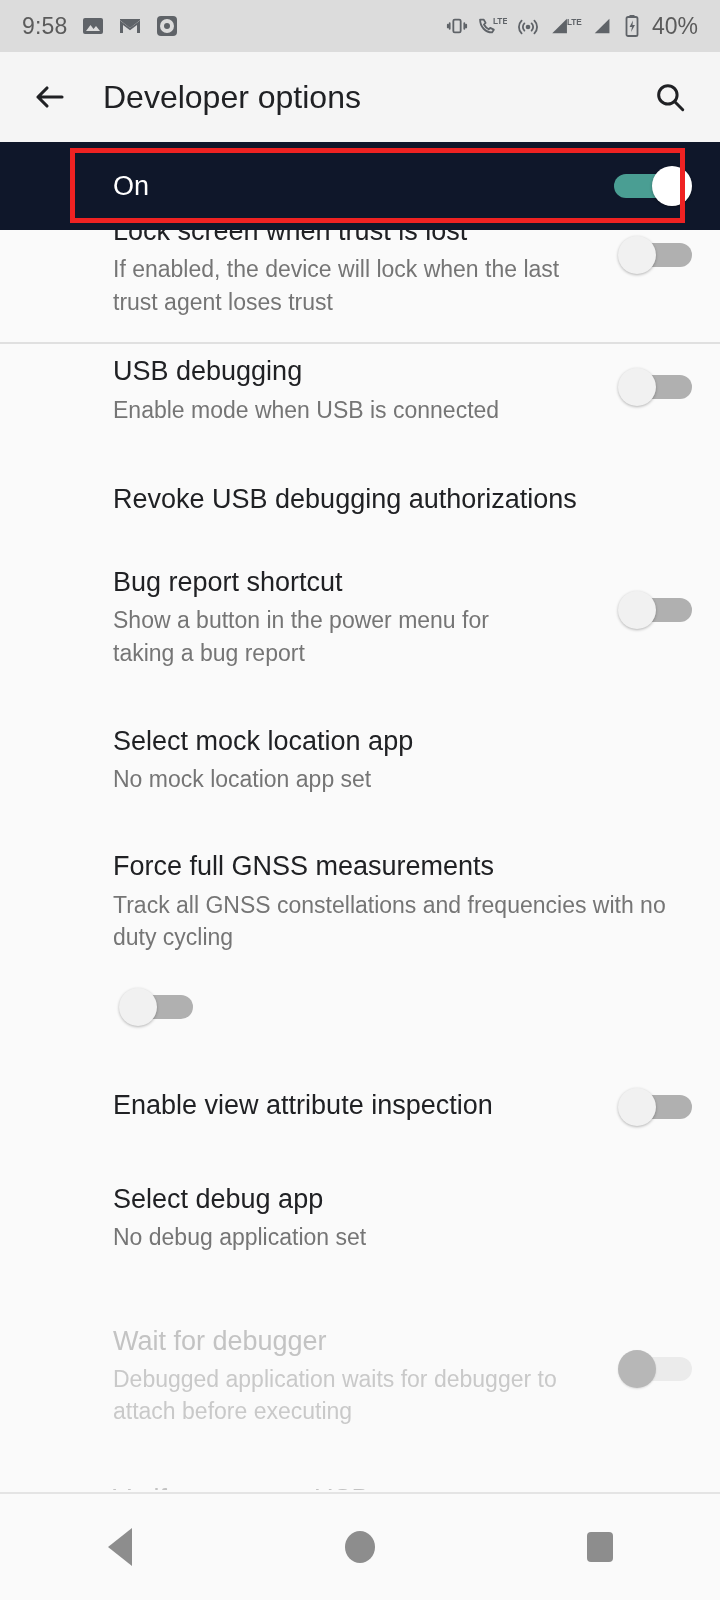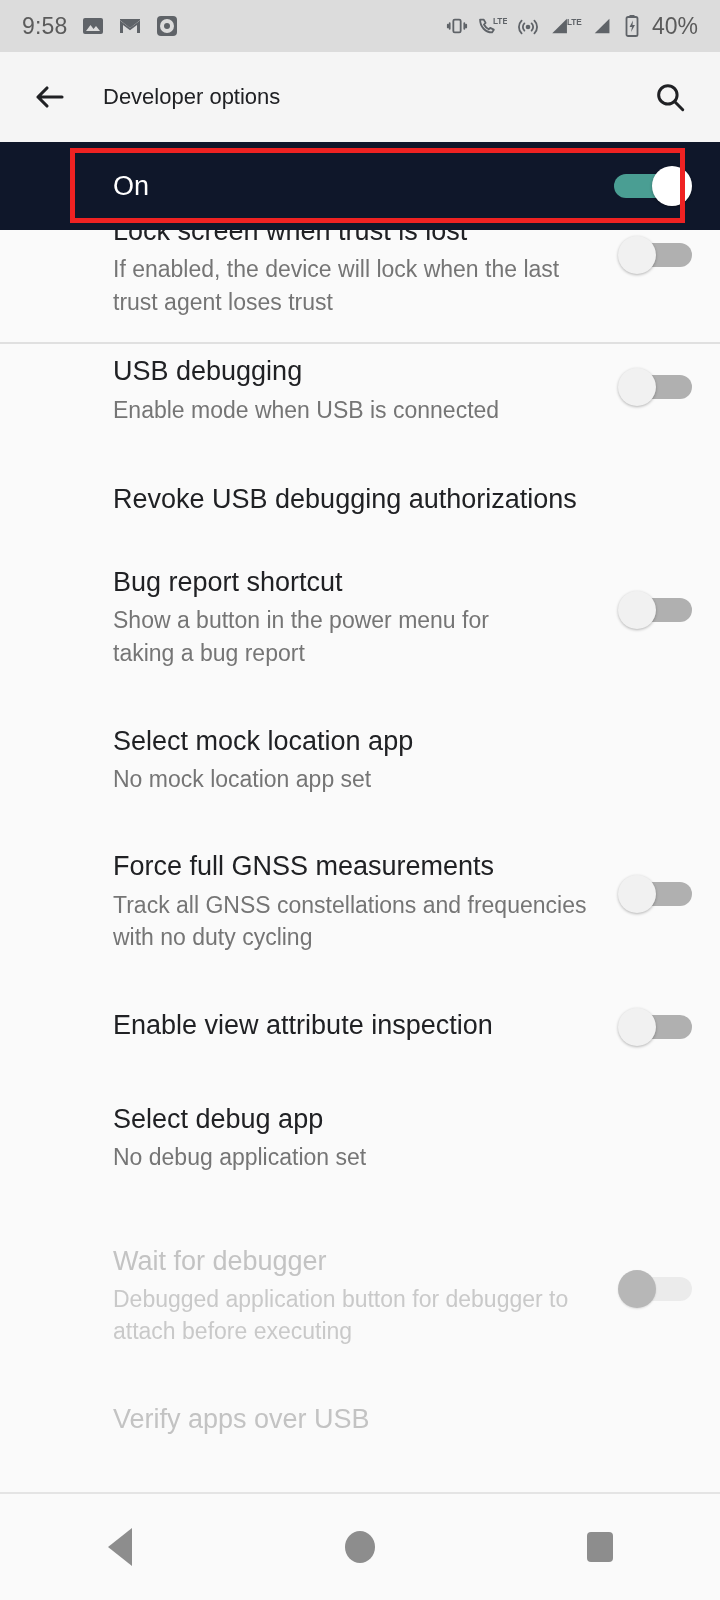--- a/index.html
+++ b/index.html
@@ -24,21 +24,21 @@
   .sb-pct { font-size:23px; color:#5b5b5b; margin-left:2px; }
   .sbi { display:inline-flex; align-items:center; justify-content:center; }
 
   
   .appbar {
     position:absolute; top:52px; left:0; width:720px; height:90px;
     background:#f5f5f5; display:flex; align-items:center; padding:0 22px;
   }
   .appbar .back { width:56px; height:56px; display:flex; align-items:center; justify-content:center; }
   .appbar .title {
-    font-size:22px; color:#202124; margin-left:25px; font-weight:400; flex:1;
+    font-size:32px; color:#202124; margin-left:25px; font-weight:400; flex:1;
   }
   .appbar .search { width:56px; height:56px; display:flex; align-items:center; justify-content:center; }
 
   
   .master {
     position:absolute; top:142px; left:0; width:720px; height:88px;
     background:#0f172a; display:flex; align-items:center;
     padding:0 28px 0 113px; z-index:6;
   }
   .master .mlabel { color:#ffffff; font-size:27px; flex:1; }
@@ -241,21 +241,21 @@
     </div>
 
     <div class="row" style="padding-top:26px; padding-bottom:28px;">
       <div class="texts">
         <div class="rtitle">Select mock location app</div>
         <div class="rsub">No mock location app set</div>
       </div>
       <div class="ctl"></div>
     </div>
 
-    <div class="row" style="padding-top:26px; padding-bottom:28px;">
+    <div class="row" style="padding-top:26px; padding-bottom:28px;flex-direction:column;">
       <div class="texts">
         <div class="rtitle">Force full GNSS measurements</div>
         <div class="rsub">Track all GNSS constellations and frequencies with no duty cycling</div>
       </div>
       <div class="ctl" style="padding-top:26px;">
         <div class="switch-off">
           <div class="track"></div>
           <div class="thumb"></div>
         </div>
       </div>
@@ -277,21 +277,21 @@
       <div class="texts">
         <div class="rtitle">Select debug app</div>
         <div class="rsub">No debug application set</div>
       </div>
       <div class="ctl"></div>
     </div>
 
     <div class="row disabled" style="padding-top:42px; padding-bottom:28px;">
       <div class="texts">
         <div class="rtitle">Wait for debugger</div>
-        <div class="rsub">Debugged application button for debugger to attach before executing</div>
+        <div class="rsub">Debugged application waits for debugger to attach before executing</div>
       </div>
       <div class="ctl" style="padding-top:26px;">
         <div class="switch-off dim">
           <div class="track"></div>
           <div class="thumb"></div>
         </div>
       </div>
     </div>
 
     <div class="row disabled" style="padding-top:26px; padding-bottom:24px;">

